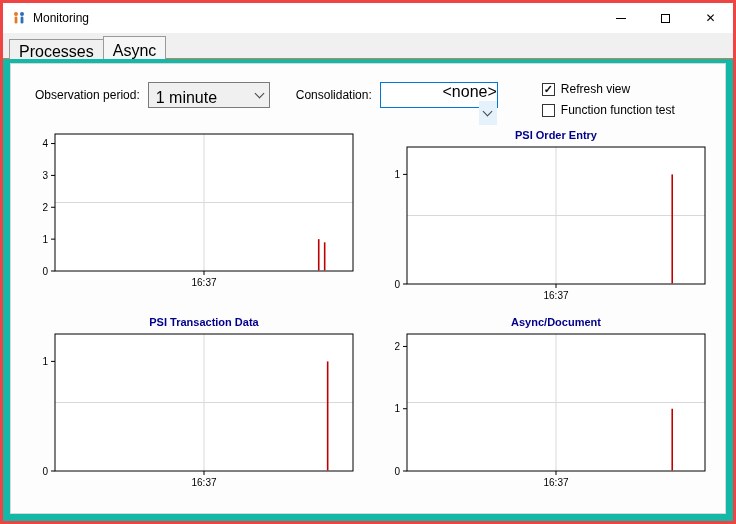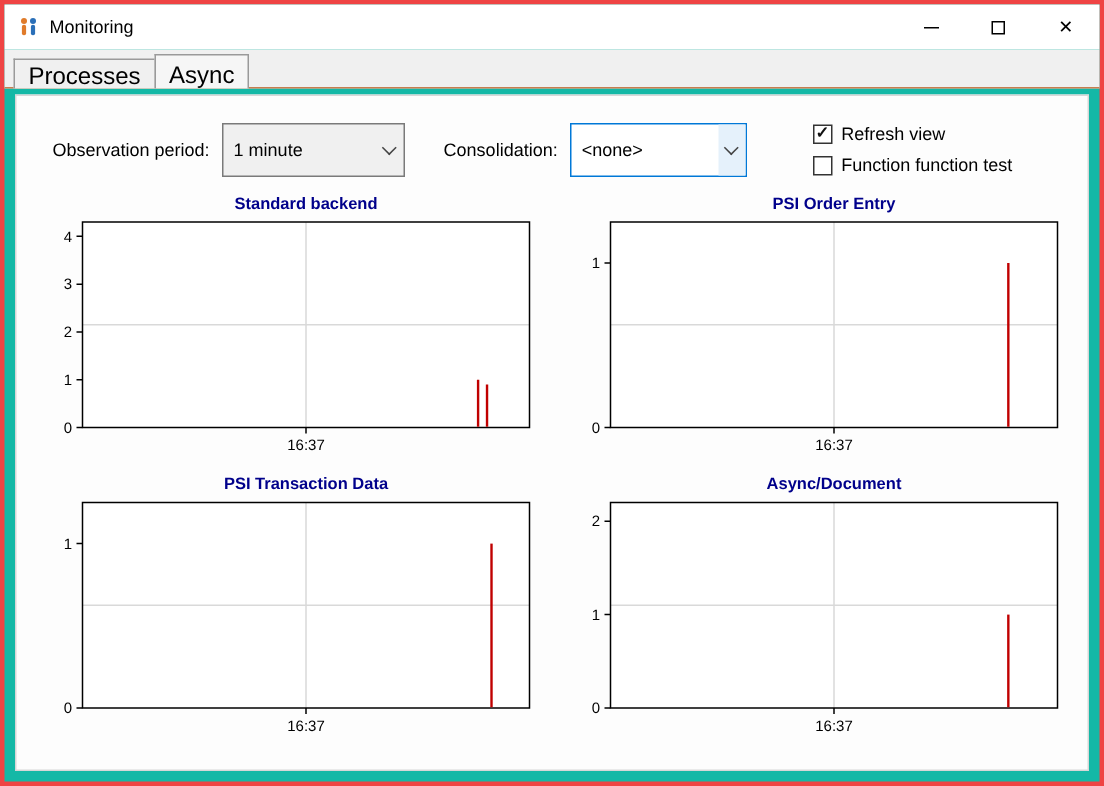--- a/index.html
+++ b/index.html
@@ -57,36 +57,36 @@
     background:#fdfdfd;border:1px solid #d7d7d7;
   }
   
   .controls{
     display:flex;align-items:flex-start;
     padding:18px 16px 4px 24px;
   }
   .ctrl-pair{display:flex;align-items:center;}
   .lbl{font-size:12px;color:#000;}
   .select{
-    height:36px;display:flex;align-items:center;
+    height:26px;display:flex;align-items:flex-end;
     border:1px solid #7a7a7a;background:#f0f0f0;
-    font-size:12px;color:#000;margin-left:8px;
+    font-size:16px;color:#000;margin-left:8px;
     padding-left:7px;position:relative;
   }
   .select .value{flex:1 1 auto;}
   .select .arrow-zone{
     width:18px;height:100%;display:flex;align-items:center;justify-content:center;
     flex:0 0 auto;
   }
   .chev{
     width:7px;height:7px;margin-top:-4px;
     border-right:1.4px solid #444;border-bottom:1.4px solid #444;
     transform:rotate(45deg);
   }
-  .select.focused{border:1px solid var(--accent);background:#ffffff;}
+  .select.focused{border:1px solid var(--accent);background:#ffffff;flex-direction:column;}
   .select.focused .arrow-zone{background:#e5f1fb;}
   .sel-period{width:122px;}
   .sel-consol{width:118px;}
   .gap1{margin-left:26px;}
   .checks{margin-left:44px;display:flex;flex-direction:column;gap:7px;}
   .check{display:flex;align-items:center;font-size:12px;color:#000;cursor:default;}
   .check .box{
     width:13px;height:13px;border:1px solid #333;background:#fff;
     display:flex;align-items:center;justify-content:center;margin-right:6px;
     flex:0 0 auto;
@@ -172,21 +172,20 @@
           <span class="box">
             
           </span>
           <span>Function function test</span>
         </label>
       </div>
     </div>
 
     <div class="charts">
       <div class="chart">
-        <div class="chart-title">Standard backend</div>
         <div class="plot">
             <svg viewBox="0 0 334 164" class="plot-svg">
               <rect x="30" y="5" width="298" height="137" fill="#ffffff"></rect>
               <line x1="30" y1="73.5" x2="328" y2="73.5" stroke="#d9d9d9" stroke-width="1"></line>
               <line x1="179" y1="5" x2="179" y2="142" stroke="#d9d9d9" stroke-width="1"></line>
               <rect x="30" y="5" width="298" height="137" fill="none" stroke="#000000" stroke-width="1"></rect>
               <line x1="26" y1="142" x2="30" y2="142" stroke="#000000" stroke-width="1"></line>
               <text x="23" y="145.5" text-anchor="end">0</text>
               <line x1="26" y1="110.13953488372094" x2="30" y2="110.13953488372094" stroke="#000000" stroke-width="1"></line>
               <text x="23" y="113.63953488372094" text-anchor="end">1</text>

